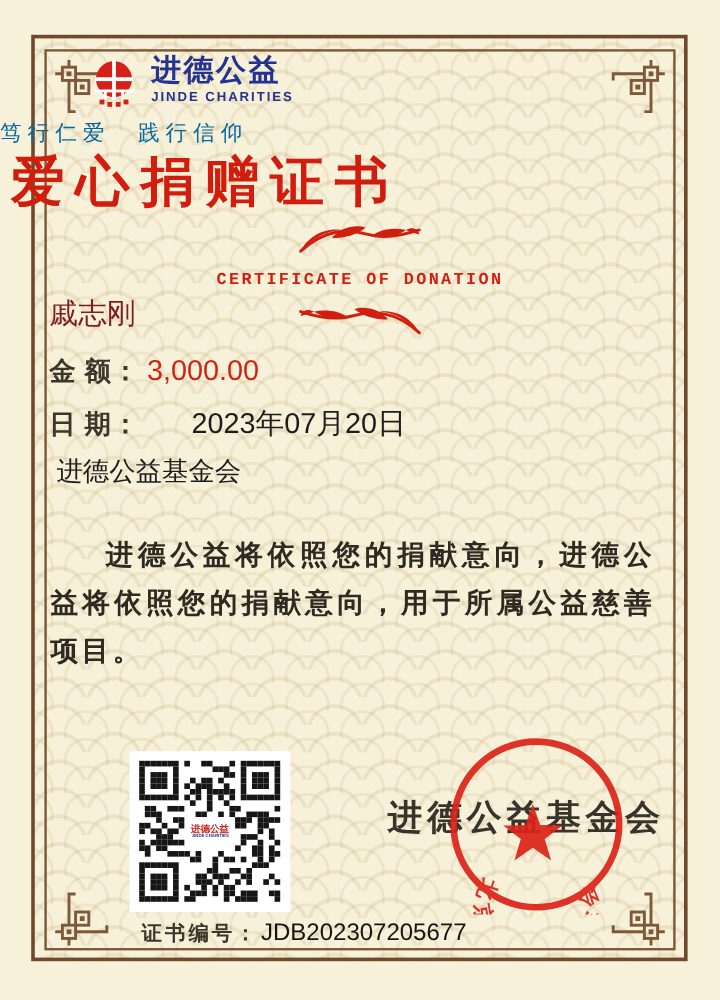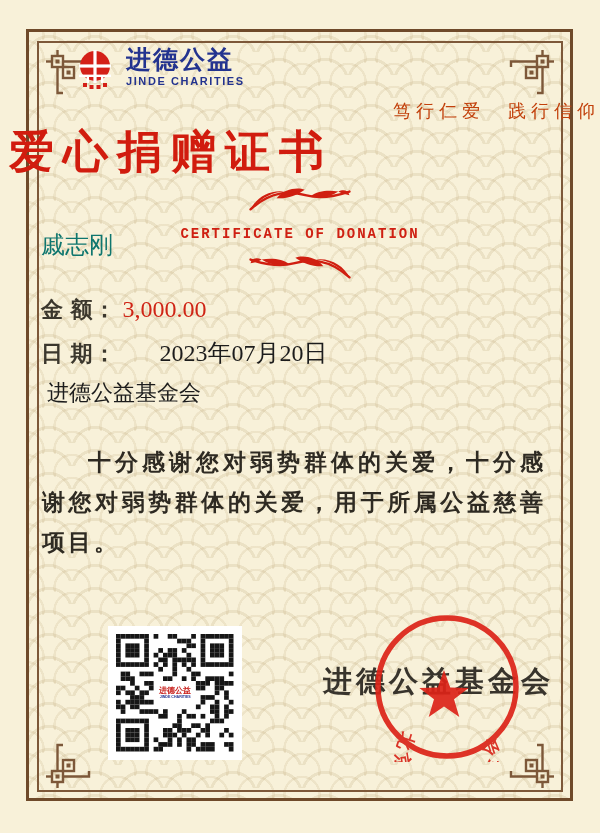--- a/index.html
+++ b/index.html
@@ -26,36 +26,36 @@
   .corner.tr{right:45px;top:49px;transform:scaleX(-1);}
   .corner.bl{left:45px;bottom:44px;transform:scaleY(-1);}
   .corner.br{right:45px;bottom:44px;transform:scale(-1,-1);}
 
   .logo-row{position:absolute;left:72px;top:47px;display:flex;align-items:flex-start;gap:8px;}
   .logo-mark{width:46px;height:48px;}
   .logo-text{display:flex;flex-direction:column;line-height:1;}
   .logo-cn{font-family:"Liberation Sans","DejaVu Sans",sans-serif;font-weight:bold;font-size:25px;color:#23338f;letter-spacing:2px;}
   .logo-en{font-family:"Liberation Sans","DejaVu Sans",sans-serif;font-weight:bold;font-size:11px;color:#23338f;letter-spacing:1.6px;margin-top:4px;}
 
-  .tagline{position:absolute;left:0;top:99px;width:100%;text-align:right;
-    font-size:18px;color:#c2410c;letter-spacing:5px;}
+  .tagline{position:absolute;left:0;top:99px;width:100%;text-align:left;
+    font-size:18px;color:#0369a1;letter-spacing:5px;}
   .title{position:absolute;left:0;top:122px;width:100%;text-align:left;
     font-size:45px;font-weight:bold;color:#d11c0e;letter-spacing:9px;text-indent:9px;}
   .subtitle-row{position:absolute;left:0;top:186px;width:100%;display:flex;justify-content:center;align-items:center;gap:12px;flex-direction:column;}
   .subtitle{font-family:"Liberation Mono","DejaVu Sans Mono",monospace;font-weight:bold;
     font-size:14px;color:#cf2012;letter-spacing:2px;white-space:nowrap;}
   .flourish{width:104px;height:28px;}
 
-  .donor-name{position:absolute;left:41px;top:229px;
+  .donor-name{position:absolute;left:41px;top:245px;
     font-family:Liberation Serif, serif;
-    font-size:24px;color:#0f766e;}
+    font-size:24px;color:#7f1d1d;}
 
   .field-row{position:absolute;left:41px;display:flex;align-items:baseline;}
   .field-label{font-size:22px;font-weight:bold;color:#3b372d;letter-spacing:1px;white-space:pre;text-align:right;}
-  .field-value{font-family:Liberation Serif, serif;font-size:24px;color:#1c1c1c;margin-left:6px;text-align:center;}
+  .field-value{font-family:Liberation Sans, sans-serif;font-size:24px;color:#1c1c1c;margin-left:6px;text-align:center;}
   .field-value.red{color:#cf2415;}
   .row-amount{top:295px;}
   .row-date{top:337px;gap:37px;}
   .row-project{top:378px;}
   .row-project .field-value{font-size:22px;}
 
   .thanks{position:absolute;left:42px;top:443px;width:504px;}
   .thanks p{margin:0;text-indent:2em;font-size:23px;font-weight:600;color:#2e2a22;
     letter-spacing:3px;line-height:40px;text-align:justify;}
   .thanks p + p{margin-top:6px;}
@@ -195,21 +195,21 @@
   </div>
   <div class="field-row row-date">
     <span class="field-label">日 期：</span>
     <span class="field-value">2023年07月20日</span>
   </div>
   <div class="field-row row-project">
     <span class="field-value">进德公益基金会</span>
   </div>
 
   <div class="thanks">
-    <p>十分感谢您对弱势群体的关爱，十分感谢您对弱势群体的关爱，用于所属公益慈善项目。</p>
+    <p>进德公益将依照您的捐献意向，进德公益将依照您的捐献意向，用于所属公益慈善项目。</p>
   </div>
 
   <div class="qr-box">
     <svg id="qr" viewBox="0 0 134 134" width="134" height="134">
         <g fill="#161616">
           <rect x="8.0" y="8.0" width="4.7" height="4.7"></rect>
           <rect x="12.7" y="8.0" width="4.7" height="4.7"></rect>
           <rect x="17.4" y="8.0" width="4.7" height="4.7"></rect>
           <rect x="22.1" y="8.0" width="4.7" height="4.7"></rect>
           <rect x="26.8" y="8.0" width="4.7" height="4.7"></rect>
@@ -492,14 +492,18 @@
     <defs>
       <path id="sealArc" d="M39.6,110.4 A50,50 0 1 0 110.4,110.4" fill="none"></path>
     </defs>
     <circle cx="75" cy="75" r="69" fill="none" stroke="#dc2318" stroke-width="5.5"></circle>
     <path fill="#dc2318" d="M72,58 L78.2,75.5 L96.7,76 L82,87.2 L87.3,105 L72,94.5 L56.7,105 L62,87.2 L47.3,76 L65.8,75.5 Z"></path>
     <text font-size="17.5" font-weight="bold" fill="#d8261a" letter-spacing="6" font-family="Liberation Serif, DejaVu Serif, serif">
       <textPath href="#sealArc" startOffset="50%" text-anchor="middle">北京进德公益基金会</textPath>
     </text>
   </svg>
 
+  <div class="cert-no-row">
+    <span class="cert-no-label">证书编号：</span>
+    <span class="cert-no-value">JDB202307205677</span>
+  </div>
 
 </div>
 
 </body></html>

